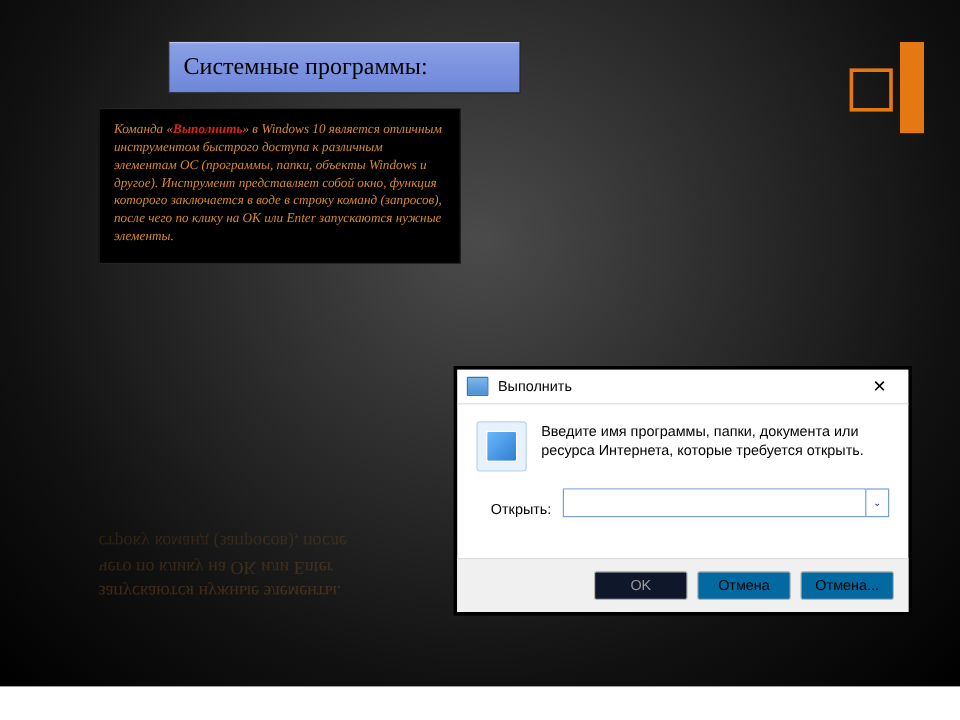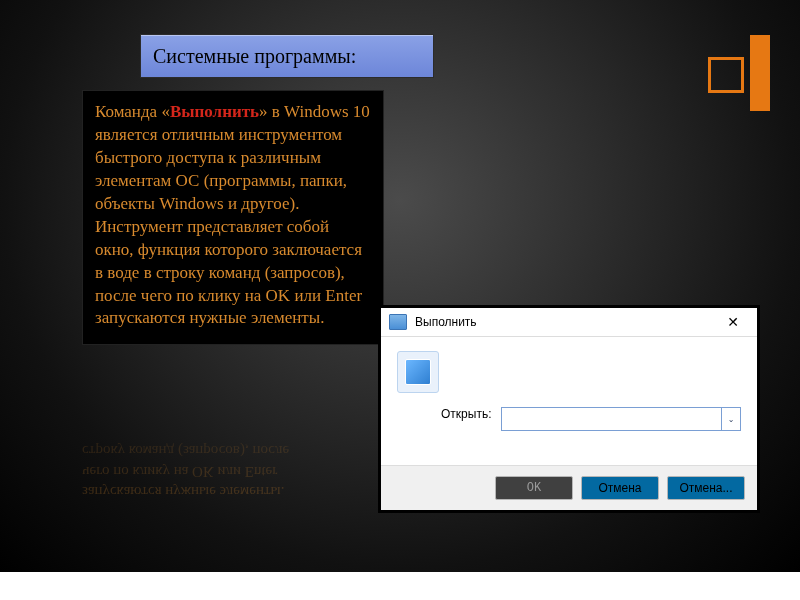--- a/index.html
+++ b/index.html
@@ -54,23 +54,24 @@
     box-shadow: inset 0 1px 0 rgba(255,255,255,0.4);
   }
   .info-box {
     position: absolute;
     top: 90px;
     left: 82px;
     width: 276px;
     padding: 10px 12px 14px 12px;
     background: #000;
     border: 1px solid #222;
-    font-size: 17px;
+    font-size: 11px;
     line-height: 1.35;
     color: #d88a2e;
+    font-style: italic;
   }
   .info-box .hlred {
     color: #d4261b;
     font-weight: bold;
   }
   .reflection {
     position: absolute;
     top: 372px;
     left: 82px;
     width: 300px;
@@ -153,24 +154,23 @@
     background: linear-gradient(135deg,#6bb7ff,#2f7fd1);
     border:1px solid #fff;
     border-radius:2px;
   }
   .run-body .rb-text {
     flex: 1;
     line-height: 1.35;
   }
   .run-open-row {
     display: flex;
-    align-items: flex-start;
-    padding: 6px 16px 0 16px;
-    font-size: 12px;
-    margin-left: 44px;
+    align-items: flex-end;
+    padding: 6px 16px 0 28px;
+    font-size: 12px;
   }
   .run-open-row .lbl {
     width: 60px;
   }
   .run-open-row .combo {
     flex: 1;
     height: 22px;
     border: 1px solid #7a9fd4;
     position: relative;
     background: #fff;
@@ -215,22 +215,21 @@
     min-width: 78px;
     height: 24px;
     font-size: 12px;
     font-family: "Segoe UI", Tahoma, sans-serif;
     background: #0369a1;
     border: 1px solid #b6b6b6;
     border-radius: 2px;
   }
   .run-buttons button[disabled] {
     color: #9a9a9a;
-    background: #404040;
-    font-family: Liberation Mono, monospace;
+    background: #0f172a;
   }
 </style>
 </head>
 <body>
 
 <div class="slide">
 
   <div class="corner-deco">
     <div class="bar"></div>
     <div class="square"></div>
@@ -254,20 +253,21 @@
     <div class="run-inner">
 
       <div class="run-titlebar">
         <div class="tb-icon"></div>
         <div class="tb-title">Выполнить</div>
         <div class="tb-close">✕</div>
       </div>
 
       <div class="run-body">
         <div class="rb-icon"></div>
+        <div class="rb-text">Введите имя программы, папки, документа или ресурса Интернета, которые требуется открыть.</div>
       </div>
 
       <div class="run-open-row">
         <div class="lbl">Открыть:</div>
         <div class="combo">
           <input type="text" value="" style="">
           <div class="drop">⌄</div>
         </div>
       </div>
 

